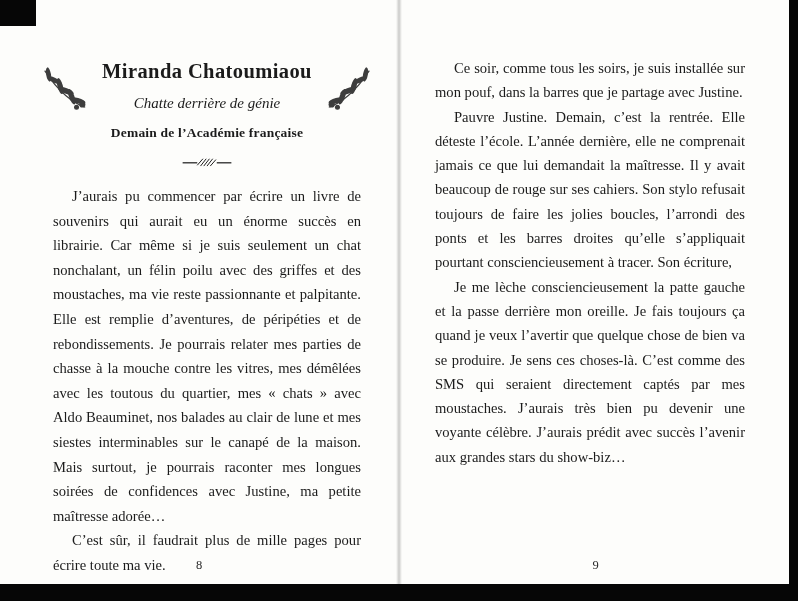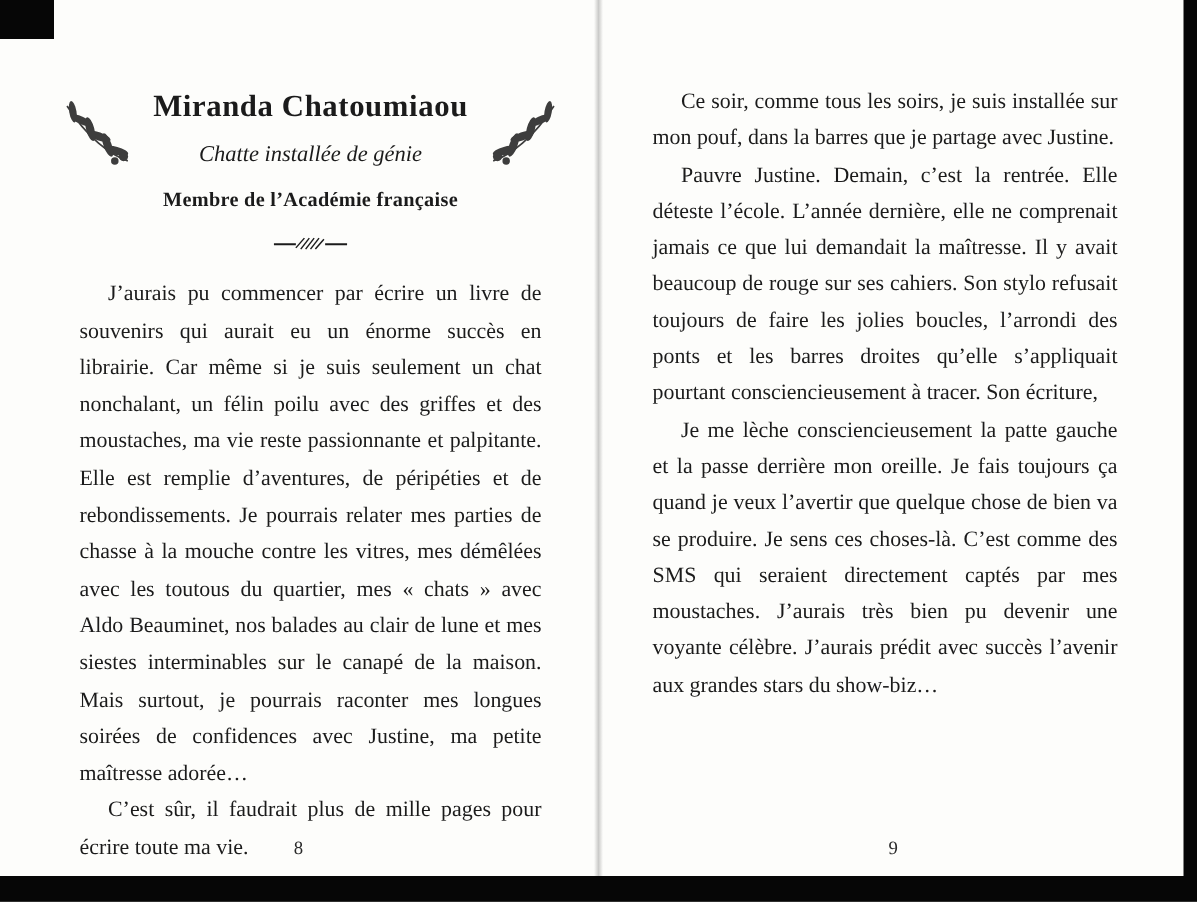--- a/index.html
+++ b/index.html
@@ -75,22 +75,22 @@
                 <ellipse cx="24" cy="22" rx="8.5" ry="2.8" transform="rotate(75 24 22)"></ellipse>
                 <ellipse cx="18" cy="16" rx="8" ry="2.6" transform="rotate(25 18 16)"></ellipse>
                 <ellipse cx="12" cy="10" rx="7.5" ry="2.5" transform="rotate(80 12 10)"></ellipse>
                 <circle cx="47" cy="41" r="3.2"></circle>
                 <circle cx="41" cy="44" r="2.6"></circle>
               </g>
             </svg>
           </span>
 
           <h1 class="chapter-title">Miranda Chatoumiaou</h1>
-          <div class="chapter-subtitle">Chatte installée de génie</div>
-          <div class="chapter-affiliation">Membre de l’Académie française</div>
+          <div class="chapter-subtitle">Chatte derrière de génie</div>
+          <div class="chapter-affiliation">Demain de l’Académie française</div>
 
           <span class="branch branch-right">
             <svg viewBox="0 0 56 48" aria-hidden="true">
               <path d="M50 44 C 38 40, 22 28, 8 6" stroke="#3d3d3d" stroke-width="1.2" fill="none"></path>
               <g fill="#3d3d3d">
                 <ellipse cx="42" cy="37" rx="8.5" ry="2.8" transform="rotate(15 42 37)"></ellipse>
                 <ellipse cx="36" cy="33" rx="8.5" ry="2.8" transform="rotate(70 36 33)"></ellipse>
                 <ellipse cx="30" cy="27" rx="8.5" ry="2.8" transform="rotate(20 30 27)"></ellipse>
                 <ellipse cx="24" cy="22" rx="8.5" ry="2.8" transform="rotate(75 24 22)"></ellipse>
                 <ellipse cx="18" cy="16" rx="8" ry="2.6" transform="rotate(25 18 16)"></ellipse>

